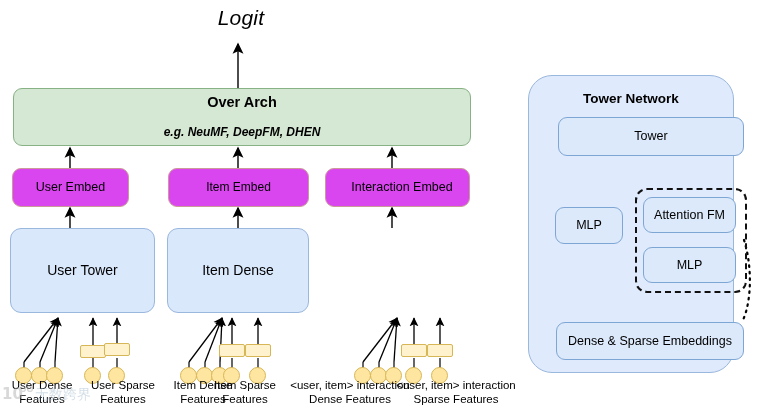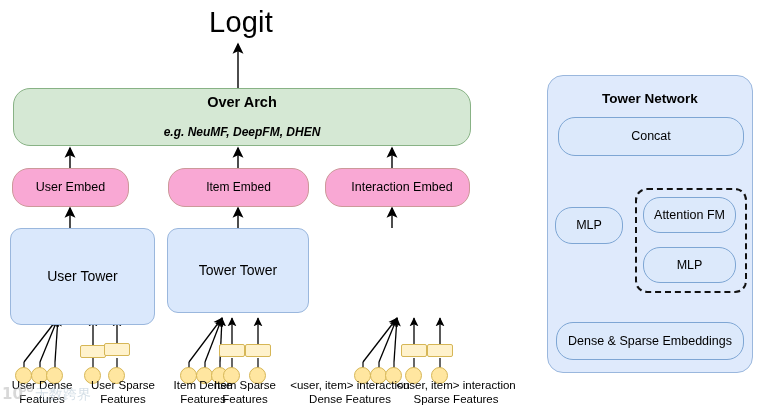--- a/index.html
+++ b/index.html
@@ -1,31 +1,31 @@
 <!DOCTYPE html>
 <html><head>
 <meta charset="utf-8">
 <style>
   html,body{margin:0;padding:0;background:#ffffff;}
   body{width:765px;height:415px;overflow:hidden;font-family:"Liberation Sans","DejaVu Sans",sans-serif;color:#000;}
   #stage{position:relative;width:765px;height:415px;}
   svg#edges{position:absolute;left:0;top:0;width:765px;height:415px;pointer-events:none;}
-  .node{position:absolute;box-sizing:border-box;display:flex;flex-direction:column;align-items:center;justify-content:center;text-align:center;border-radius:17px;}
+  .node{position:absolute;box-sizing:border-box;display:flex;flex-direction:column;align-items:center;justify-content:center;text-align:center;border-radius:9px;}
   .lbl{line-height:1.18;}
   .green{background:#d5e8d4;border:1px solid #88b285;}
-  .pink{background:#f9a8d4;border:1px solid #c99;justify-content:center;}
+  .pink{background:#d946ef;border:1px solid #c99;justify-content:center;}
   .blue{background:#dae8fc;border:1px solid #9ab7dd;}
   .bluelite{background:#dfeafc;border:1px solid #9ab7dd;}
   .innerblue{background:#dce9fb;border:1px solid #7ea6d4;}
   .title-lbl{position:absolute;text-align:center;}
   .feat-cap{position:absolute;text-align:center;font-size:11.5px;line-height:1.25;color:#000;}
   .circ{position:absolute;width:17px;height:17px;border-radius:50%;background:#ffe6a0;border:1px solid #d6b656;box-sizing:border-box;}
   .rect{position:absolute;width:26px;height:13px;background:#fff2cc;border:1px solid #d6b656;border-radius:2px;box-sizing:border-box;}
   .dashbox{position:absolute;border:2px dashed #111;border-radius:12px;background:transparent;box-sizing:border-box;}
-  #logit{position:absolute;font-size:29px;letter-spacing:.2px;}
+  #logit{position:absolute;font-size:21px;letter-spacing:.2px;font-style:italic;}
   #watermark{position:absolute;left:2px;top:382px;width:125px;height:26px;opacity:.45;pointer-events:none;}
 </style>
 </head>
 <body>
 
 <div id="stage">
 
   <svg id="edges" viewBox="0 0 765 415">
     <defs>
       <marker id="ah" markerWidth="9" markerHeight="9" refX="7" refY="4.5" orient="auto">
@@ -111,25 +111,25 @@
   <div class="node pink" style="left:12px;top:168px;width:117px;height:39px;">
     <div class="lbl" style="font-size:12.5px;">User Embed</div>
   </div>
   <div class="node pink" style="left:168px;top:168px;width:141px;height:39px;">
     <div class="lbl" style="font-size:12px;">Item Embed</div>
   </div>
   <div class="node pink" style="left:325px;top:168px;width:145px;height:39px;">
     <div class="lbl" style="font-size:12.5px;padding-left:9px;">Interaction Embed</div>
   </div>
 
-  <div class="node blue" style="left:10px;top:228px;width:145px;height:97px;border-radius:11px;">
+  <div class="node blue" style="left:10px;top:228px;width:145px;height:85px;border-radius:11px;">
     <div class="lbl" style="font-size:14px;">User Tower</div>
   </div>
   <div class="node blue" style="left:167px;top:228px;width:142px;height:85px;border-radius:11px;">
-    <div class="lbl" style="font-size:14px;">Tower Tower</div>
+    <div class="lbl" style="font-size:14px;">Item Dense</div>
   </div>
 
   <div class="circ" style="left:15px;top:367px;"></div>
   <div class="circ" style="left:31px;top:367px;"></div>
   <div class="circ" style="left:46px;top:367px;"></div>
   <div class="circ" style="left:180px;top:367px;"></div>
   <div class="circ" style="left:196px;top:367px;"></div>
   <div class="circ" style="left:211px;top:367px;"></div>
   <div class="circ" style="left:354px;top:367px;"></div>
   <div class="circ" style="left:370px;top:367px;"></div>
@@ -156,28 +156,28 @@
   <div class="feat-cap" style="left:290px;top:378px;width:120px;">&lt;user, item&gt; interaction Dense Features</div>
   <div class="feat-cap" style="left:396px;top:378px;width:120px;">&lt;user, item&gt; interaction Sparse Features</div>
 
   <svg id="watermark" viewBox="0 0 125 26">
     <text x="0" y="17" font-size="15" font-weight="bold" fill="#a9a9a9" font-family="DejaVu Sans, sans-serif">10</text>
     <circle cx="21" cy="7" r="2.4" fill="none" stroke="#a9a9a9" stroke-width="1.4"></circle>
     <circle cx="28" cy="7" r="2.4" fill="none" stroke="#a9a9a9" stroke-width="1.4"></circle>
     <text x="33" y="17" font-size="14" fill="#9fb7c9" font-family="DejaVu Sans, sans-serif">无数跨界</text>
   </svg>
 
-  <div class="node bluelite" style="left:547px;top:75px;width:206px;height:298px;border-radius:16px;justify-content:flex-start;">
+  <div class="node bluelite" style="left:528px;top:75px;width:206px;height:298px;border-radius:24px;justify-content:flex-start;">
     <div class="lbl" style="font-size:13.5px;font-weight:bold;margin-top:15px;">Tower Network</div>
   </div>
 
   <div class="dashbox" style="left:635px;top:188px;width:112px;height:105px;"></div>
 
   <div class="node innerblue" style="left:558px;top:117px;width:186px;height:39px;">
-    <div class="lbl" style="font-size:12.5px;">Concat</div>
+    <div class="lbl" style="font-size:12.5px;">Tower</div>
   </div>
   <div class="node innerblue" style="left:555px;top:207px;width:68px;height:37px;">
     <div class="lbl" style="font-size:12.5px;">MLP</div>
   </div>
   <div class="node innerblue" style="left:643px;top:197px;width:93px;height:36px;">
     <div class="lbl" style="font-size:12.5px;">Attention FM</div>
   </div>
   <div class="node innerblue" style="left:643px;top:247px;width:93px;height:36px;">
     <div class="lbl" style="font-size:12.5px;">MLP</div>
   </div>

